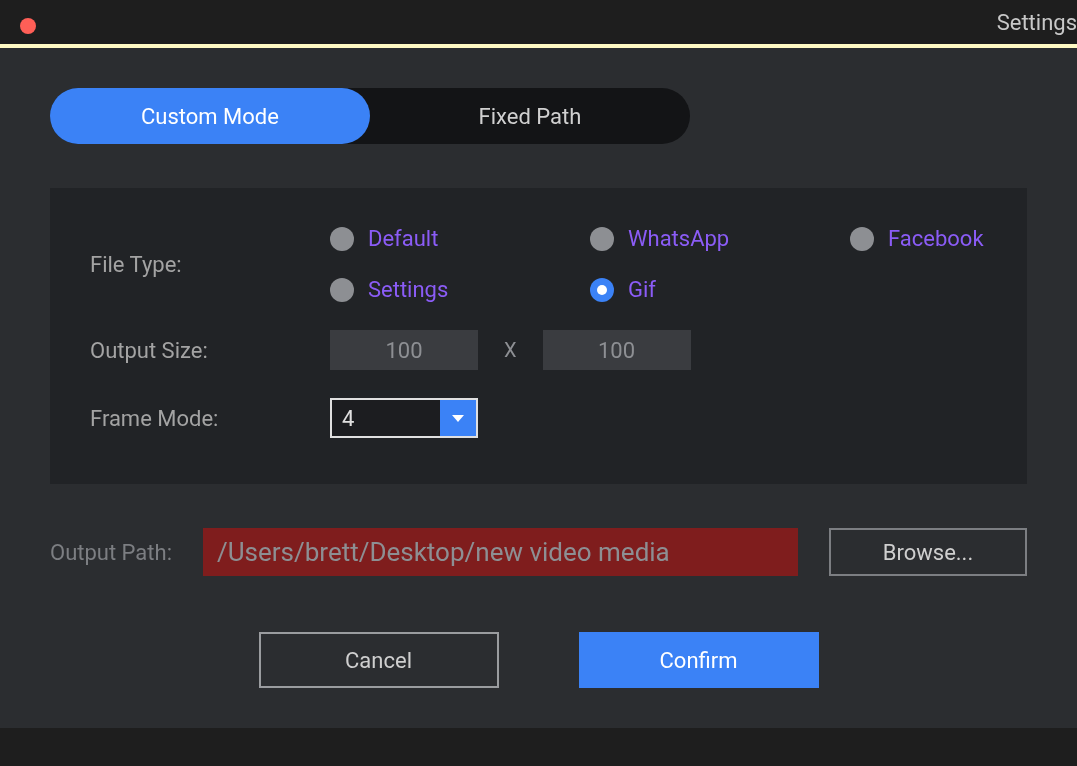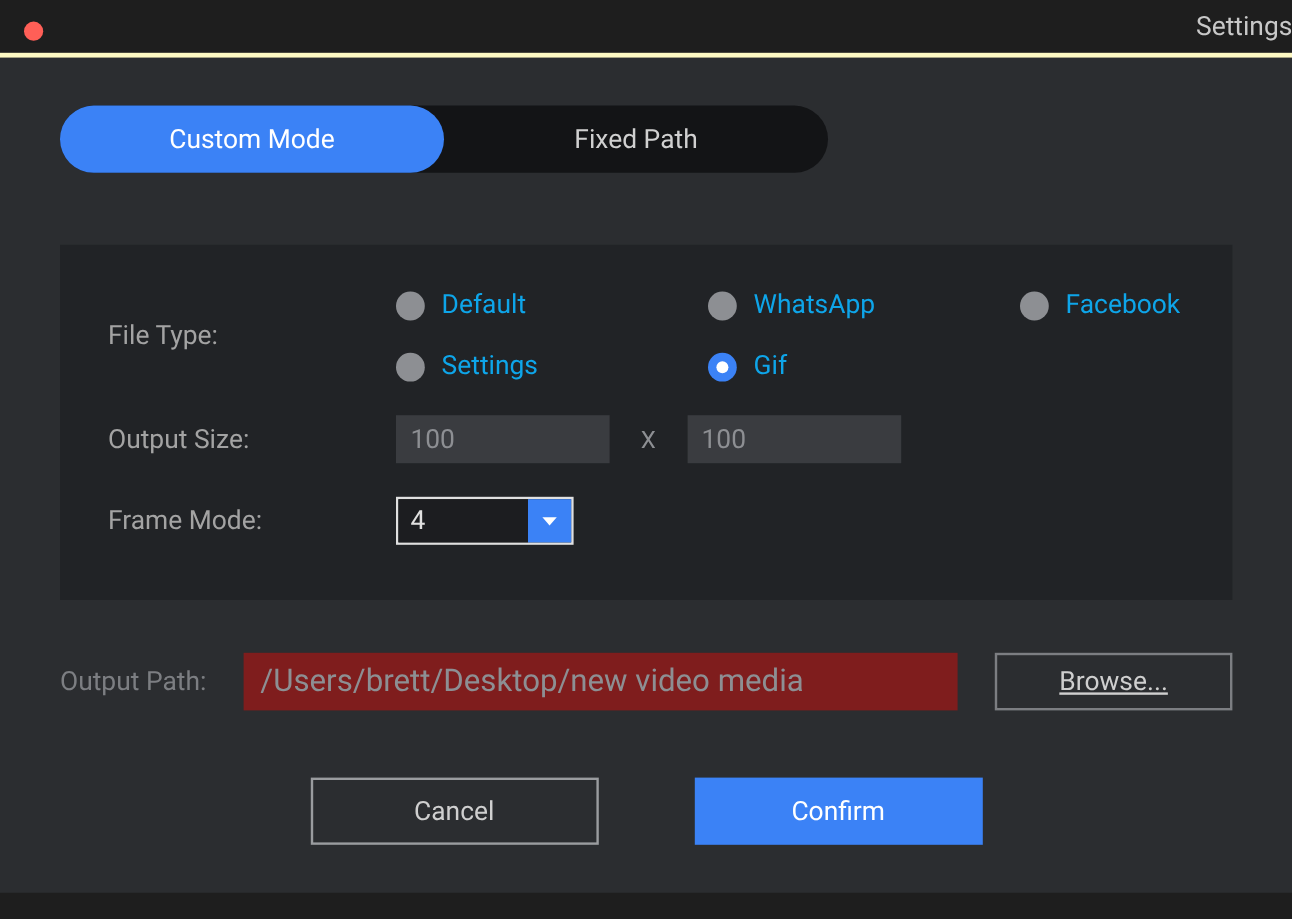--- a/index.html
+++ b/index.html
@@ -40,21 +40,21 @@
     .content {
       background: #2b2d30;
       padding: 40px 50px 40px 50px;
     }
     .mode-tabs {
       display: flex;
       width: 640px;
       height: 56px;
       background: #131416;
       border-radius: 28px;
-      margin-bottom: 60px;
+      margin-bottom: 44px;
     }
     .mode-tab {
       flex: 1;
       display: flex;
       align-items: center;
       justify-content: center;
       font-size: 22px;
       border-radius: 28px;
       cursor: pointer;
     }
@@ -111,32 +111,33 @@
       background: #3b82f6;
     }
     .radio-circle.selected::after {
       content: "";
       width: 10px;
       height: 10px;
       border-radius: 50%;
       background: #ffffff;
     }
     .radio-text {
-      color: #0ea5e9;
+      color: #8b5cf6;
       font-size: 22px;
     }
     .size-input {
-      width: 178px;
+      width: 148px;
       height: 40px;
       background: #3a3c40;
       border: none;
       color: #8d8f93;
       font-size: 22px;
       padding: 0 12px;
       outline: none;
+      text-align: center;
     }
     .x-sep {
       color: #8d8f93;
       font-size: 20px;
       margin: 0 26px;
     }
     .frame-rate-wrap {
       display: flex;
       align-items: stretch;
       height: 40px;
@@ -191,21 +192,20 @@
       width: 198px;
       height: 48px;
       background: transparent;
       border: 2px solid #7c7e82;
       color: #cfcfcf;
       font-size: 22px;
       cursor: pointer;
       display: flex;
       align-items: center;
       justify-content: center;
-      text-decoration: underline;
     }
     .action-row {
       display: flex;
       justify-content: center;
       gap: 80px;
     }
     .cancel-btn {
       width: 240px;
       height: 56px;
       background: transparent;

